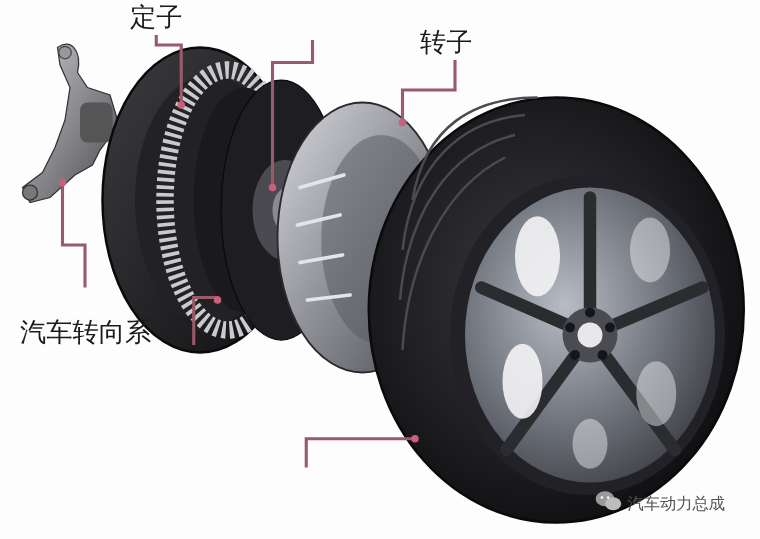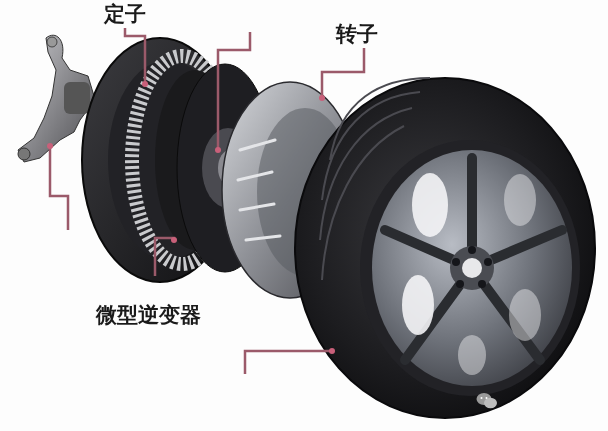--- a/index.html
+++ b/index.html
@@ -1,17 +1,17 @@
 <!DOCTYPE html>
 <html><head>
 <meta charset="utf-8">
 <style>
   html,body{margin:0;padding:0;}
   body{width:608px;height:431px;background:#fdfdfd;position:relative;overflow:hidden;font-family:"DejaVu Sans",sans-serif;}
-  .stage{position:absolute;left:0;top:0;width:608px;height:311px;font-weight:bold;}
+  .stage{position:absolute;left:0;top:0;width:608px;height:311px;}
   .label{position:absolute;font-size:21px;color:#1a1a1a;letter-spacing:0px;white-space:nowrap;line-height:1;}
   .wm{position:absolute;left:476px;top:392px;display:flex;align-items:center;gap:4px;color:#555;font-size:13px;}
   svg{position:absolute;left:0;top:0;}
 </style>
 </head>
 <body>
 
 <div class="stage">
   <svg width="608" height="431" viewBox="0 0 608 431">
     <defs>
@@ -110,25 +110,26 @@
         <circle cx="218" cy="150" r="3"></circle>
       <circle cx="322" cy="98" r="3"></circle>
         <circle cx="50" cy="146" r="3"></circle>
       <circle cx="174" cy="240" r="3"></circle>
         <circle cx="332" cy="351" r="3"></circle>
     </g>
   </svg>
 
   <div class="label" style="left:104px;top:4px;">定子</div>
   <div class="label" style="left:336px;top:24px;">转子</div>
-  <div class="label" style="left:96px;top:305px;">微型逆变器</div>
+  <div class="label" style="left:16px;top:256px;">汽车转向系</div>
 
   <div class="wm">
     <span>
       <svg width="22" height="18" viewBox="0 0 22 18" style="position:static">
         <ellipse cx="8" cy="7" rx="7.5" ry="6" fill="#9a9a9a"></ellipse>
         <ellipse cx="14.5" cy="11" rx="6.5" ry="5.2" fill="#bdbdbd"></ellipse>
         <circle cx="5.5" cy="6" r="1" fill="#fff"></circle>
           <circle cx="10.5" cy="6" r="1" fill="#fff"></circle>
       </svg>
     </span>
+    <span>汽车动力总成</span>
   </div>
 </div>
 
 </body></html>

